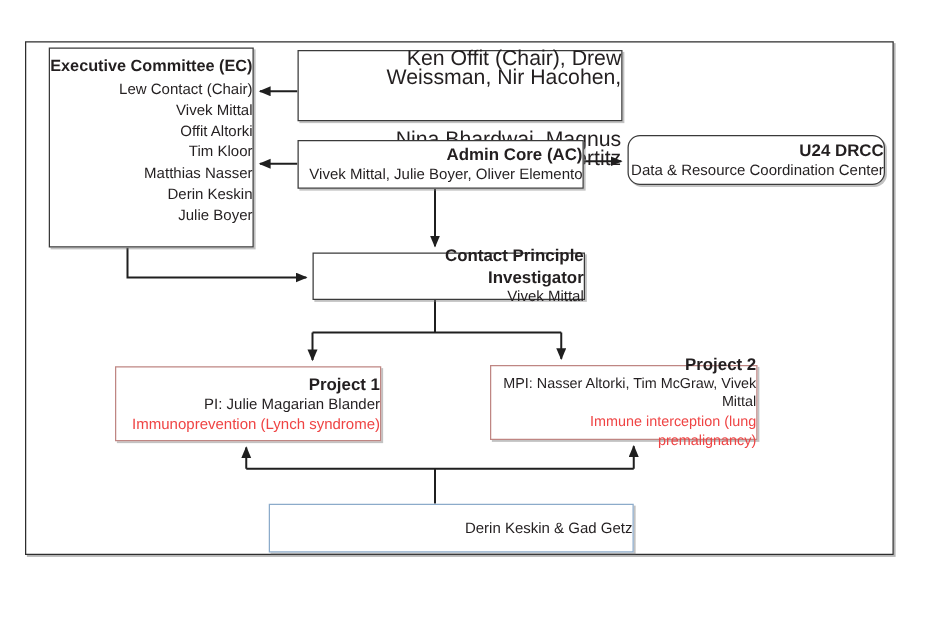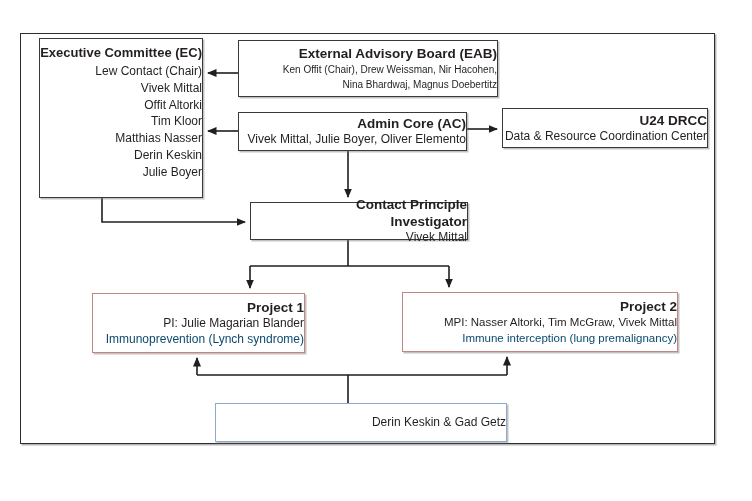--- a/index.html
+++ b/index.html
@@ -29,32 +29,32 @@
     text-align: right;
     box-shadow: 1.5px 1.5px 0 rgba(120,120,120,0.45);
     display: flex;
     flex-direction: column;
     justify-content: center;
     z-index: 2;
   }
   .box .title { font-weight: bold; font-size: 13.5px; line-height: 17px; }
   .box .line  { font-size: 12px; line-height: 15.5px; }
   .box .line.small { font-size: 11.5px; }
-  .red-text { color: #0c4a6e; }
+  .red-text { color: #ef4444; }
 
   .box-ec   { left: 39px;  top: 38px;  width: 164px; height: 160px; justify-content: flex-start; padding-top: 5px; }
   .box-ec .title { font-size: 13px; margin-bottom: 2px; }
   .box-ec .line { line-height: 16.8px; }
   .box-eab  { left: 238px; top: 40px;  width: 260px; height: 57px; }
-  .box-eab .line { font-size: 10px; line-height: 15px; }
+  .box-eab .line { font-size: 17px; line-height: 15px; margin-top: 35px; }
   .box-ac   { left: 238px; top: 112px; width: 229px; height: 39px; }
-  .box-drcc { left: 502px; top: 108px; width: 206px; height: 40px; }
+  .box-drcc { left: 502px; top: 108px; width: 206px; height: 40px; border-radius: 10px; }
   .box-cpi  { left: 250px; top: 202px; width: 218px; height: 38px; padding-left: 40px; }
   .box-p1   { left: 92px;  top: 293px; width: 213px; height: 60px; border-color: #bf8683; }
-  .box-p2   { left: 402px; top: 292px; width: 276px; height: 60px; border-color: #bf8683; }
+  .box-p2   { left: 392px; top: 292px; width: 214px; height: 60px; border-color: #bf8683; }
   .box-ctic { left: 215px; top: 403px; width: 292px; height: 39px; border-color: #8cabca; }
   .box-ctic .title { font-size: 13px; }
 
   svg.connectors {
     position: absolute;
     left: 0; top: 0;
     width: 752px; height: 501px;
     z-index: 1;
   }
 </style>
@@ -96,21 +96,20 @@
     <div class="line">Lew Contact (Chair)</div>
     <div class="line">Vivek Mittal</div>
     <div class="line">Offit Altorki</div>
     <div class="line">Tim Kloor</div>
     <div class="line">Matthias Nasser</div>
     <div class="line">Derin Keskin</div>
     <div class="line">Julie Boyer</div>
   </div>
 
   <div class="box box-eab">
-    <div class="title">External Advisory Board (EAB)</div>
     <div class="line">Ken Offit (Chair), Drew Weissman, Nir Hacohen,</div>
     <div class="line">Nina Bhardwaj, Magnus Doebertitz</div>
   </div>
 
   <div class="box box-ac">
     <div class="title">Admin Core (AC)</div>
     <div class="line">Vivek Mittal, Julie Boyer, Oliver Elemento</div>
   </div>
 
   <div class="box box-drcc">

